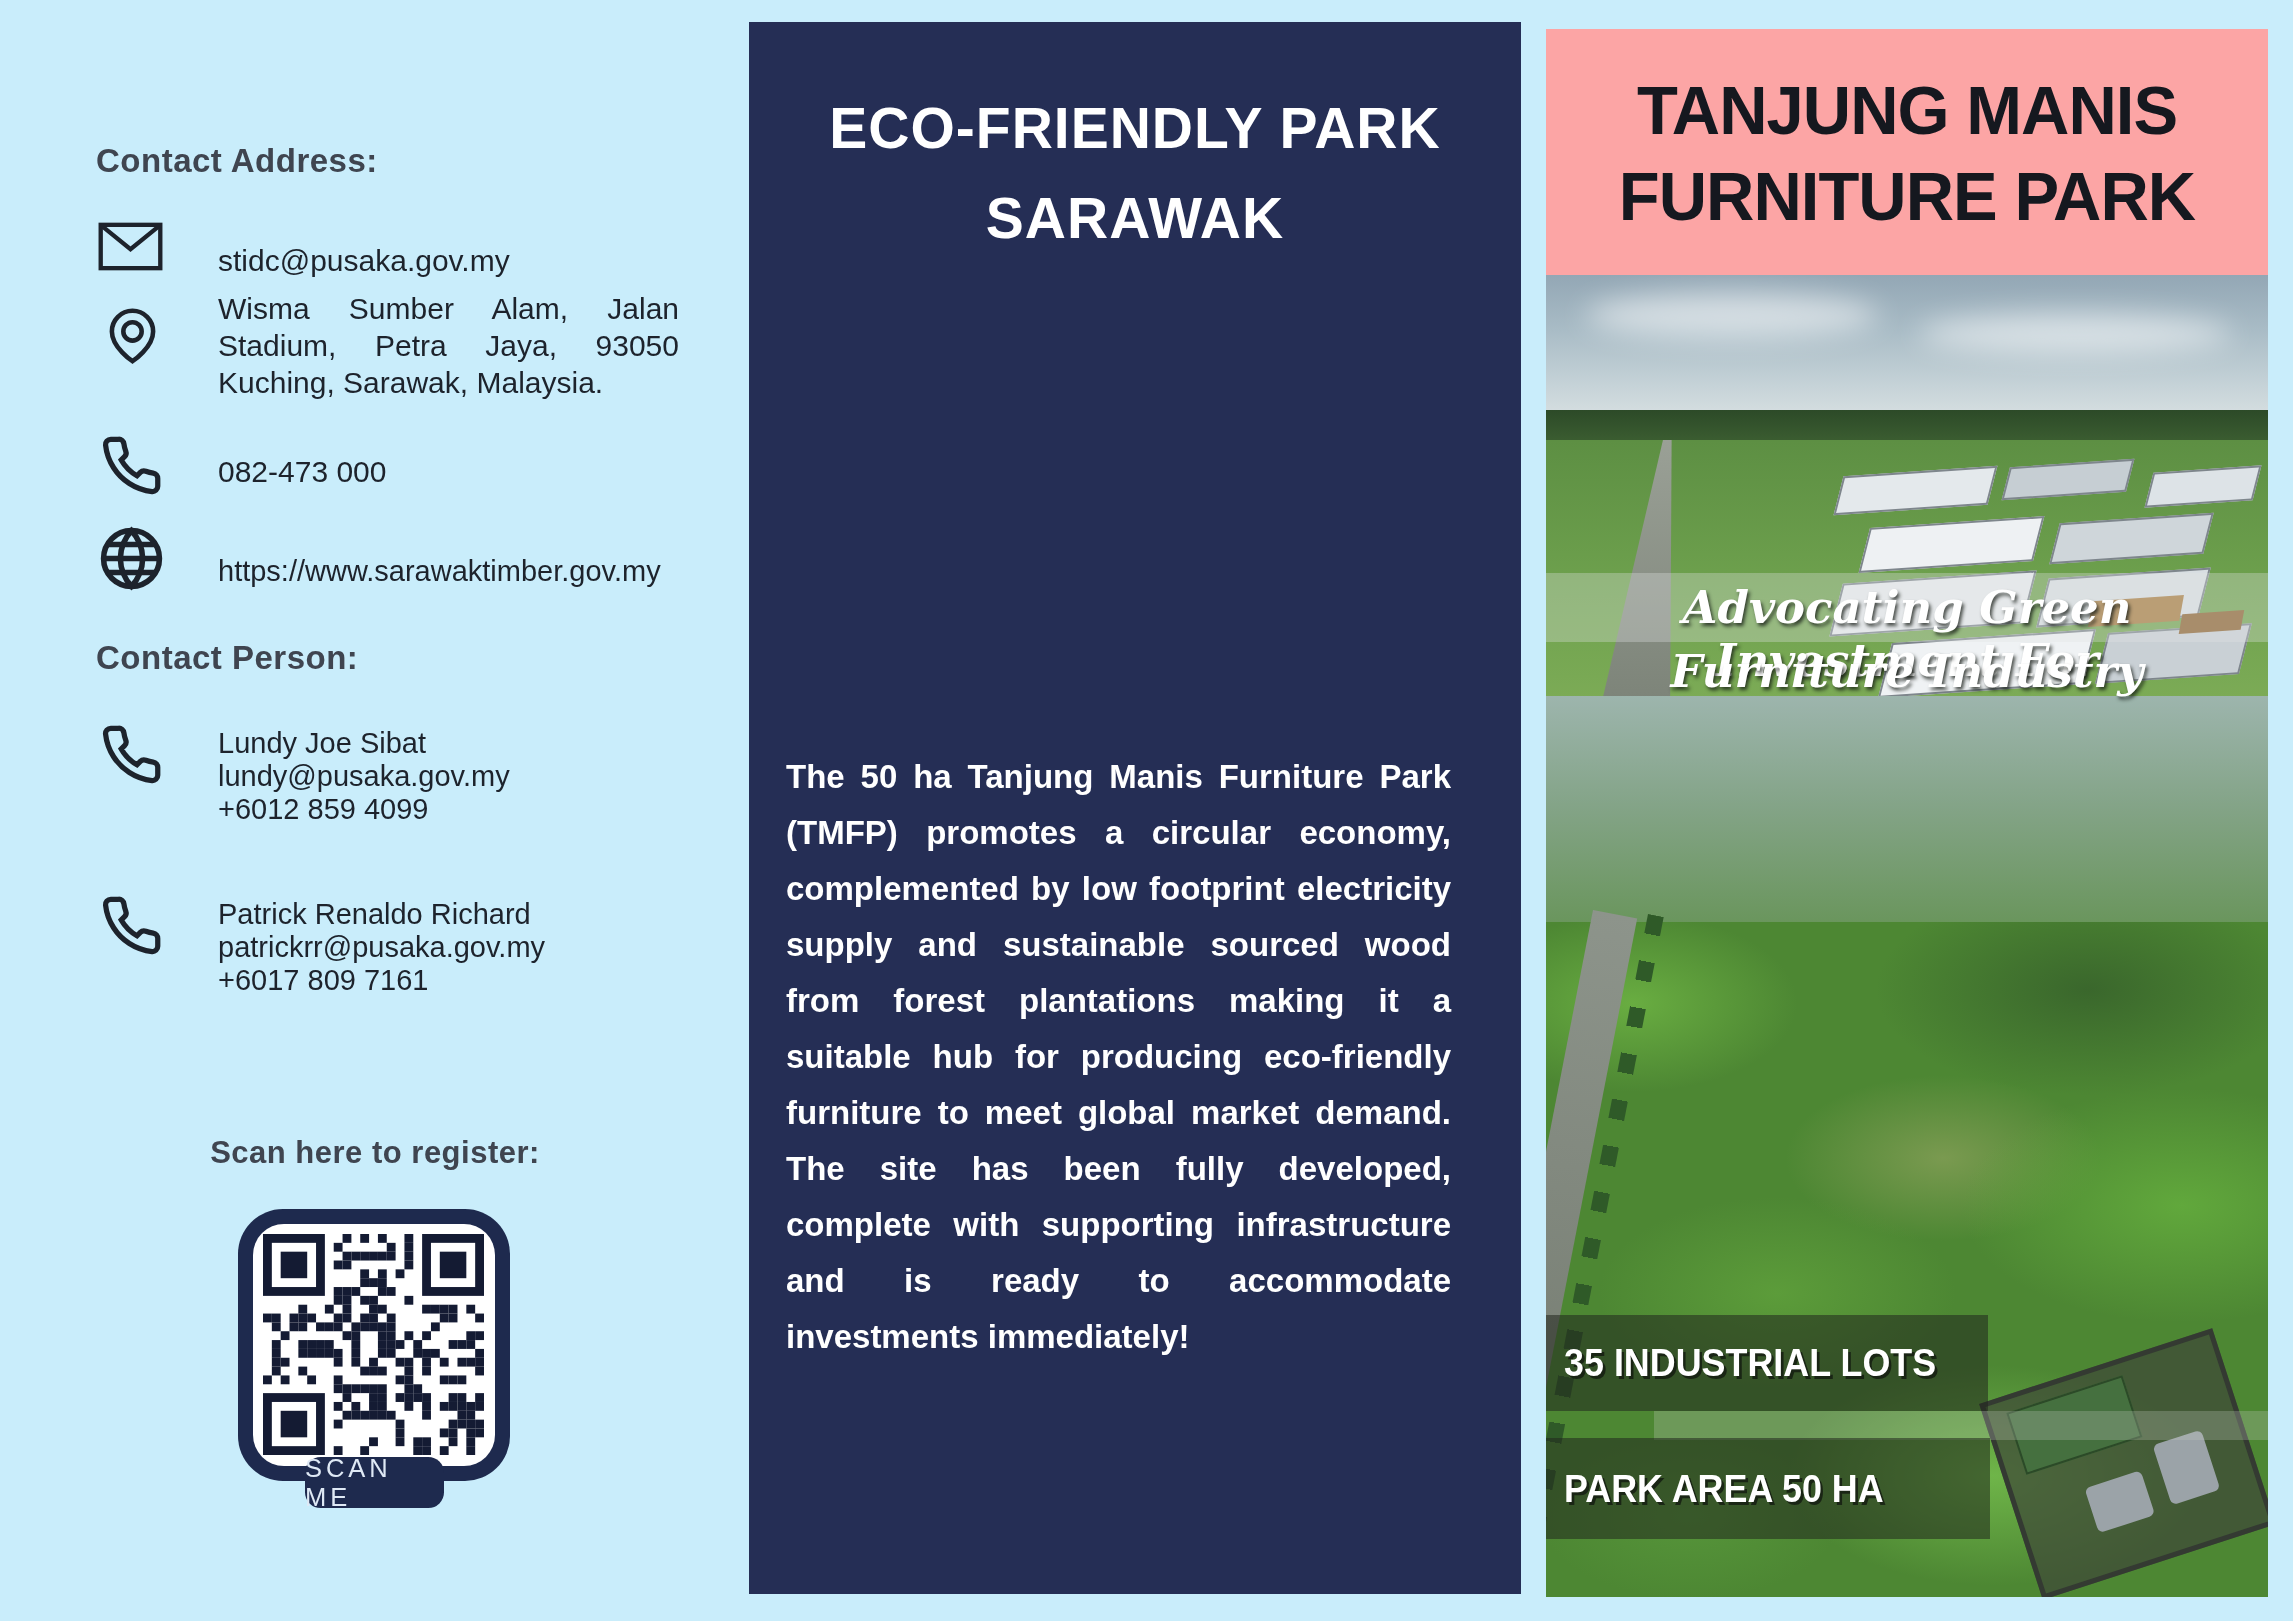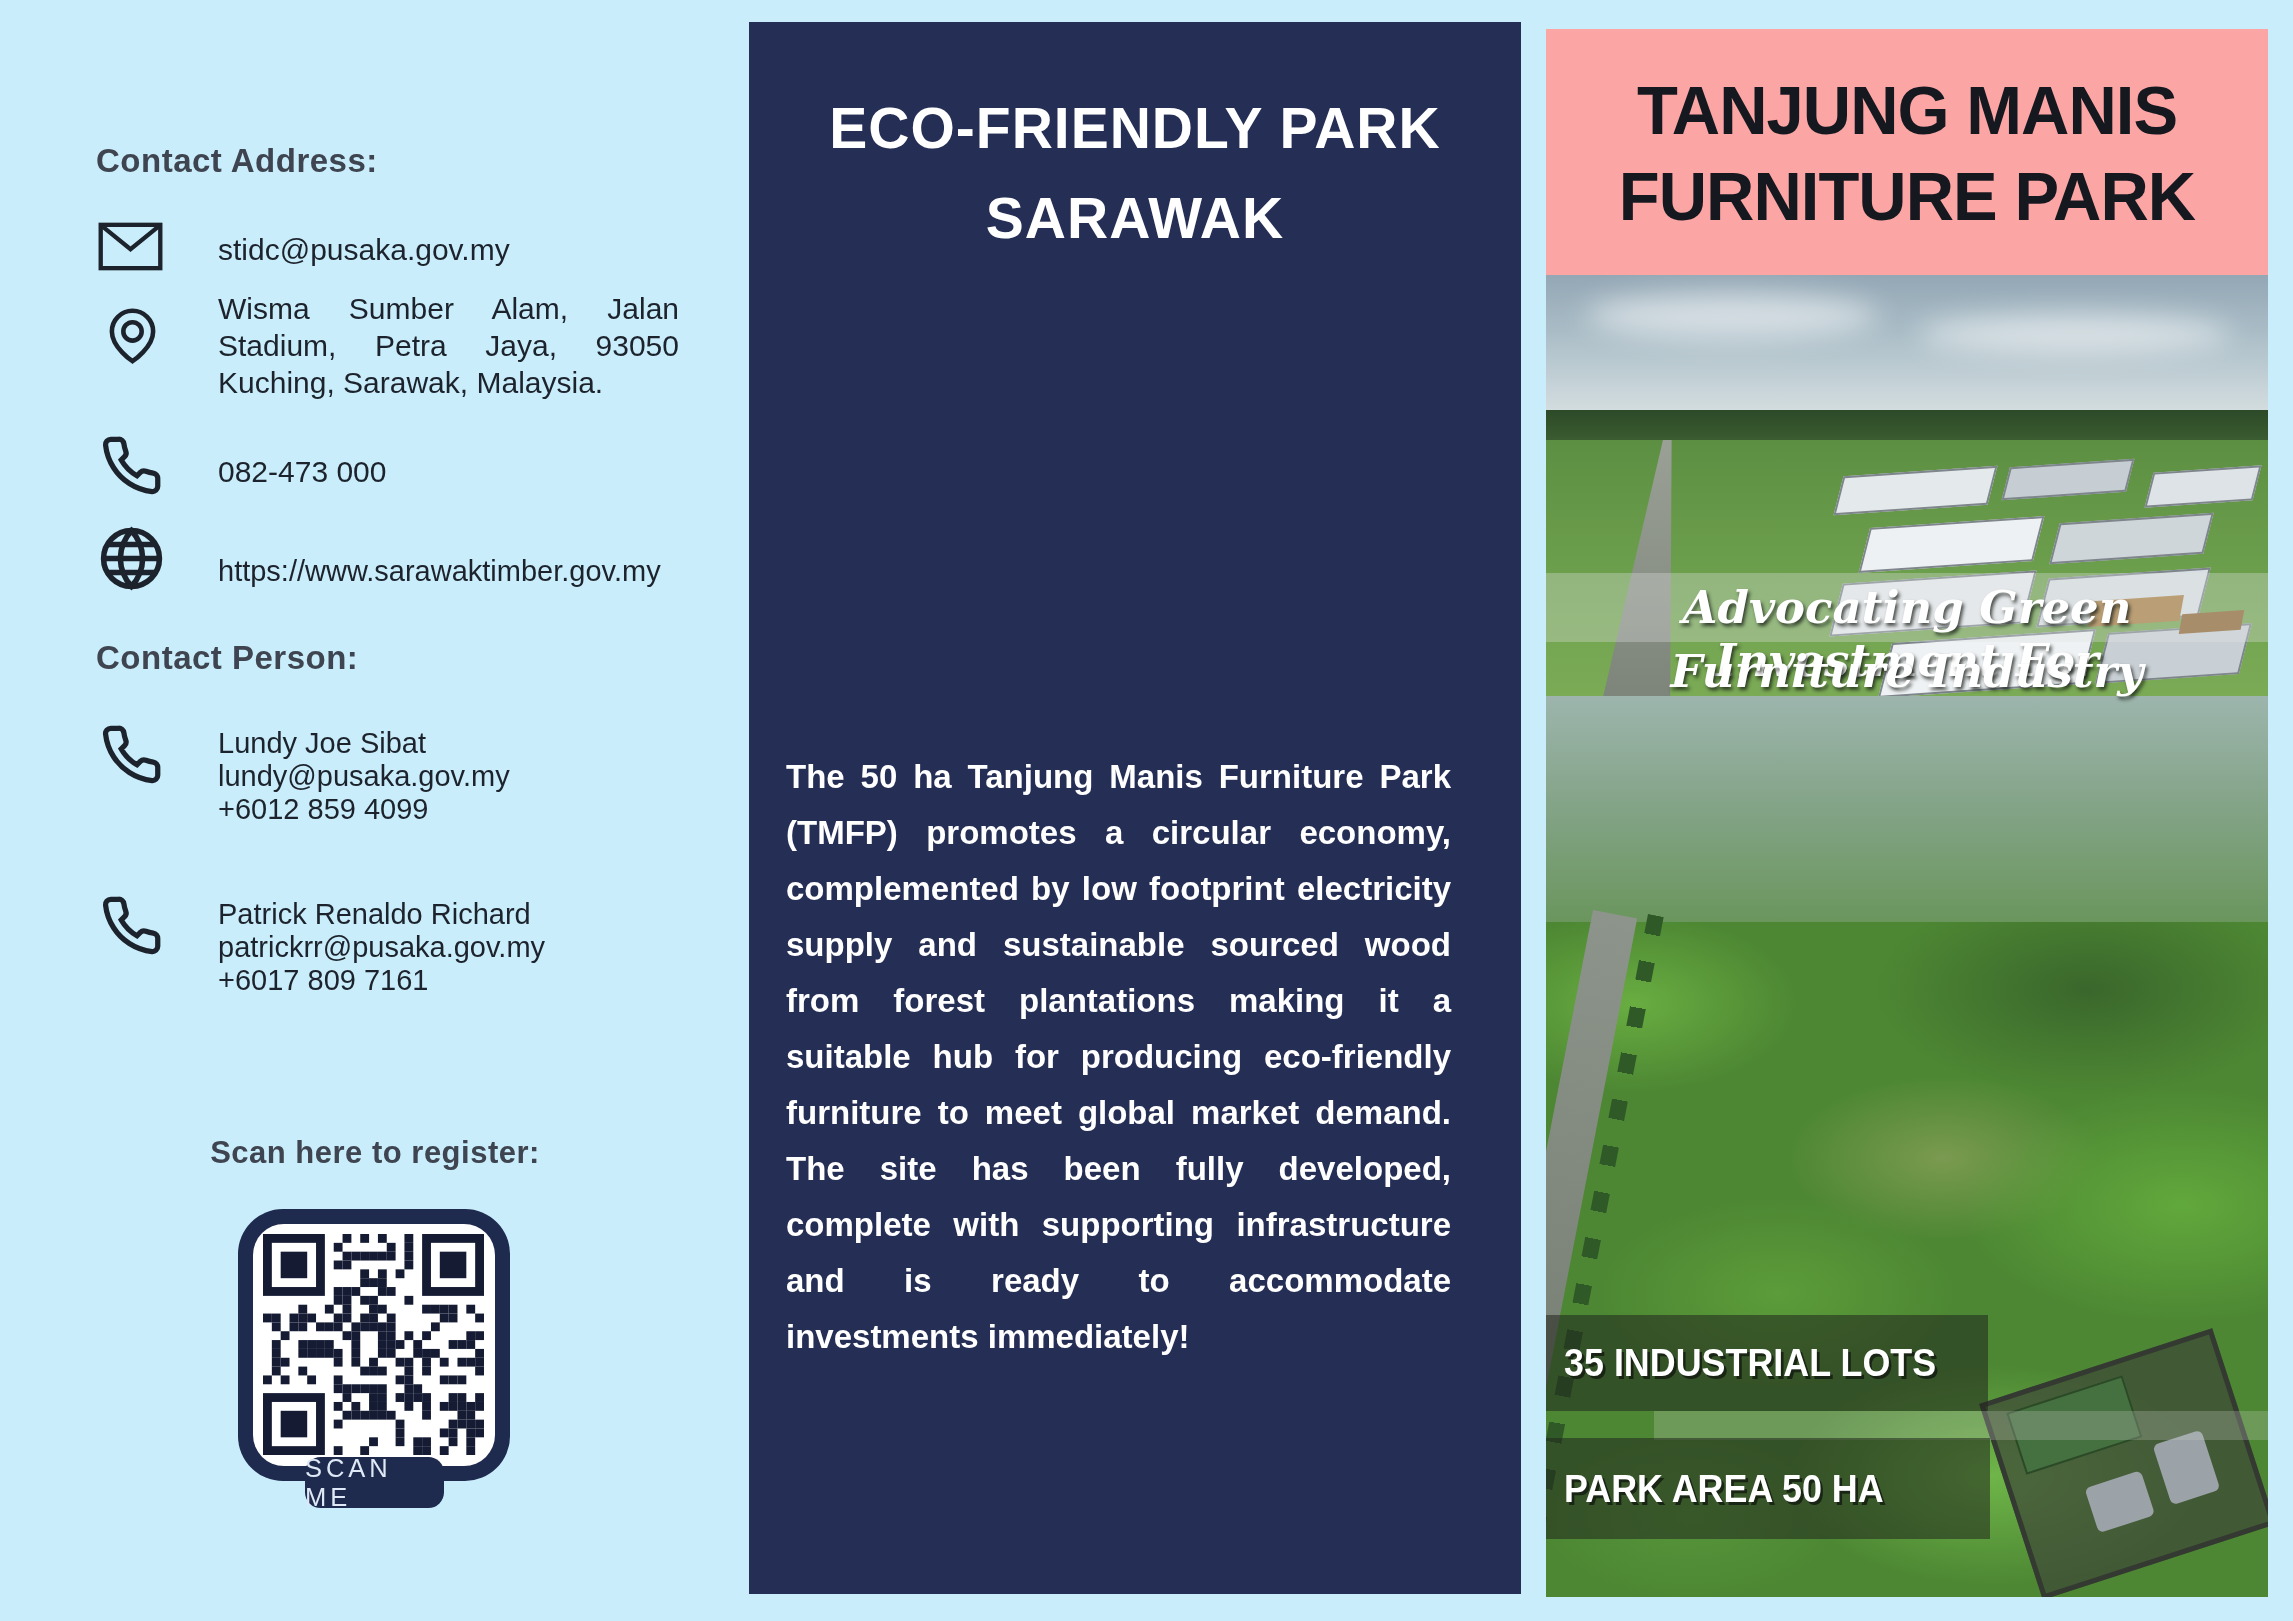--- a/index.html
+++ b/index.html
@@ -85,21 +85,21 @@
   <div class="left-panel">
 
     <div class="l-heading" style="top:142px;">Contact Address:</div>
 
     <div class="icon" style="left:98px;top:222px;width:65px;height:49px;">
       <svg viewBox="0 0 24 18" fill="none" stroke="currentColor" stroke-width="1.6">
           <rect x="1" y="1" width="22" height="16"></rect>
           <path d="M1.5 1.5 L12 10 L22.5 1.5"></path>
         </svg>
     </div>
-    <div class="l-text" style="top:231px;">stidc@pusaka.gov.my</div>
+    <div class="l-text" style="top:242px;">stidc@pusaka.gov.my</div>
 
     <div class="icon" style="left:105px;top:292px;width:55px;height:88px;">
       <svg viewBox="0 0 24 24" fill="none" stroke="currentColor" stroke-width="2">
           <path d="M21 10c0 7-9 13-9 13s-9-6-9-13a9 9 0 0 1 18 0z"></path>
           <circle cx="12" cy="10" r="4"></circle>
         </svg>
     </div>
     <div class="l-text" style="top:290px;">
       <div class="addr-line addr-just">Wisma Sumber Alam, Jalan</div>
       <div class="addr-line addr-just">Stadium, Petra Jaya, 93050</div>

